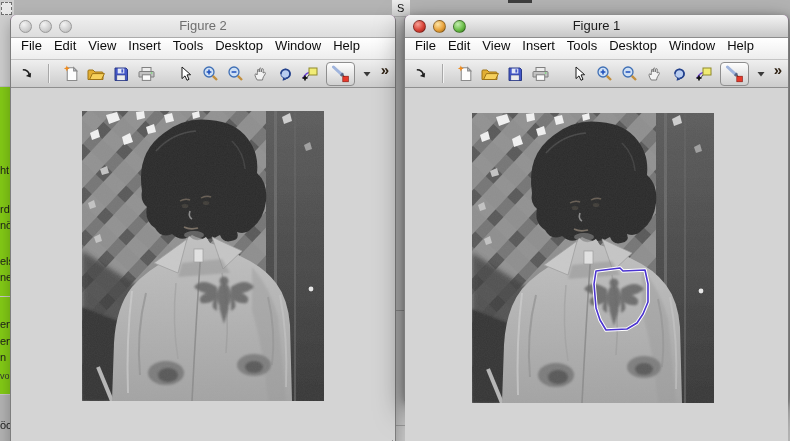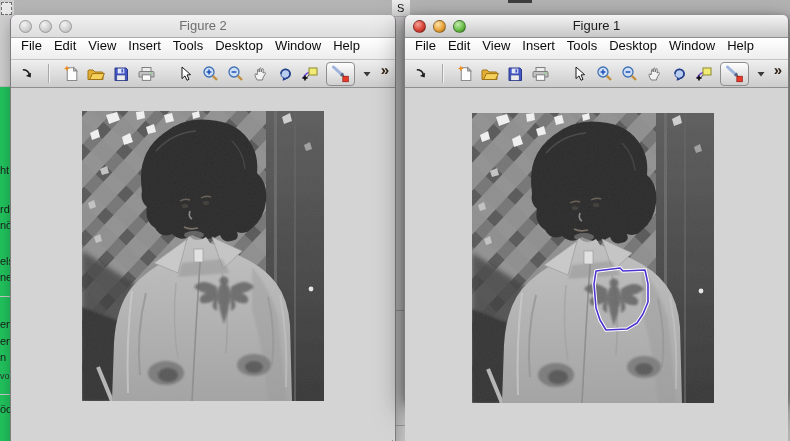--- a/index.html
+++ b/index.html
@@ -2,21 +2,21 @@
 <html><head>
 <meta charset="utf-8">
 <style>
   html,body{margin:0;padding:0;}
   body{
     width:790px;height:441px;position:relative;overflow:hidden;
     background:#b4b4b4;font-family:"Liberation Sans",sans-serif;
     -webkit-font-smoothing:antialiased;
   }
   
-  .bg-left-strip{position:absolute;left:0;top:0;width:14px;height:441px;background:#22c55e;z-index:1;}
+  .bg-left-strip{position:absolute;left:0;top:0;width:14px;height:394px;background:#84cc16;z-index:1;}
   .bg-left-strip .top-chrome{position:absolute;left:0;top:0;width:14px;height:86px;background:#cfcfcf;border-bottom:1px solid #bdbdbd;}
   .dashed-box{position:absolute;left:1px;top:2px;width:9px;height:11px;border:1px dashed #6f6f6f;background:#e9e9e9;}
   .frag{position:absolute;left:0;white-space:nowrap;color:#1c1c1c;font-size:11px;line-height:12px;}
   .frag.small{font-size:9px;color:#333;}
   .bg-left-strip .rule{position:absolute;left:0;width:14px;height:1px;background:#c9c9c9;}
   .bg-mid-strip{position:absolute;left:392px;top:0;width:18px;height:441px;background:#c6c6c6;z-index:1;}
   .bg-mid-strip .mid-title{position:absolute;left:0;top:0;width:18px;height:17px;background:linear-gradient(#ececec,#d2d2d2);border-bottom:1px solid #adadad;color:#111;font-size:11px;padding-left:5px;line-height:16px;box-sizing:border-box;}
   .bg-mid-strip .rule{position:absolute;left:0;width:18px;height:1px;background:#9d9d9d;}
   .top-dark-chip{position:absolute;left:508px;top:0;width:24px;height:3px;background:#3c3c3c;z-index:4;}
 
@@ -192,21 +192,21 @@
   <span class="frag" style="top:203px">rde</span>
   <span class="frag" style="top:219px">nö</span>
   <span class="frag" style="top:255px">els</span>
   <span class="frag" style="top:271px">ne</span>
   <div class="rule" style="top:296px"></div>
   <span class="frag" style="top:318px">en</span>
   <span class="frag" style="top:335px">en</span>
   <span class="frag" style="top:351px">n</span>
   <span class="frag small" style="top:370px">vor</span>
   <div class="rule" style="top:394px"></div>
-  <span class="frag" style="top:403px">öc</span>
+  <span class="frag" style="top:419px">öc</span>
 </div>
 
 <div class="bg-mid-strip">
   <div class="mid-title">S</div>
   <div class="rule" style="top:310px"></div>
   <div class="rule" style="top:425px"></div>
 </div>
 <div class="top-dark-chip"></div>
 
 <div class="window inactive" style="left:10px;width:386px;height:436px">

